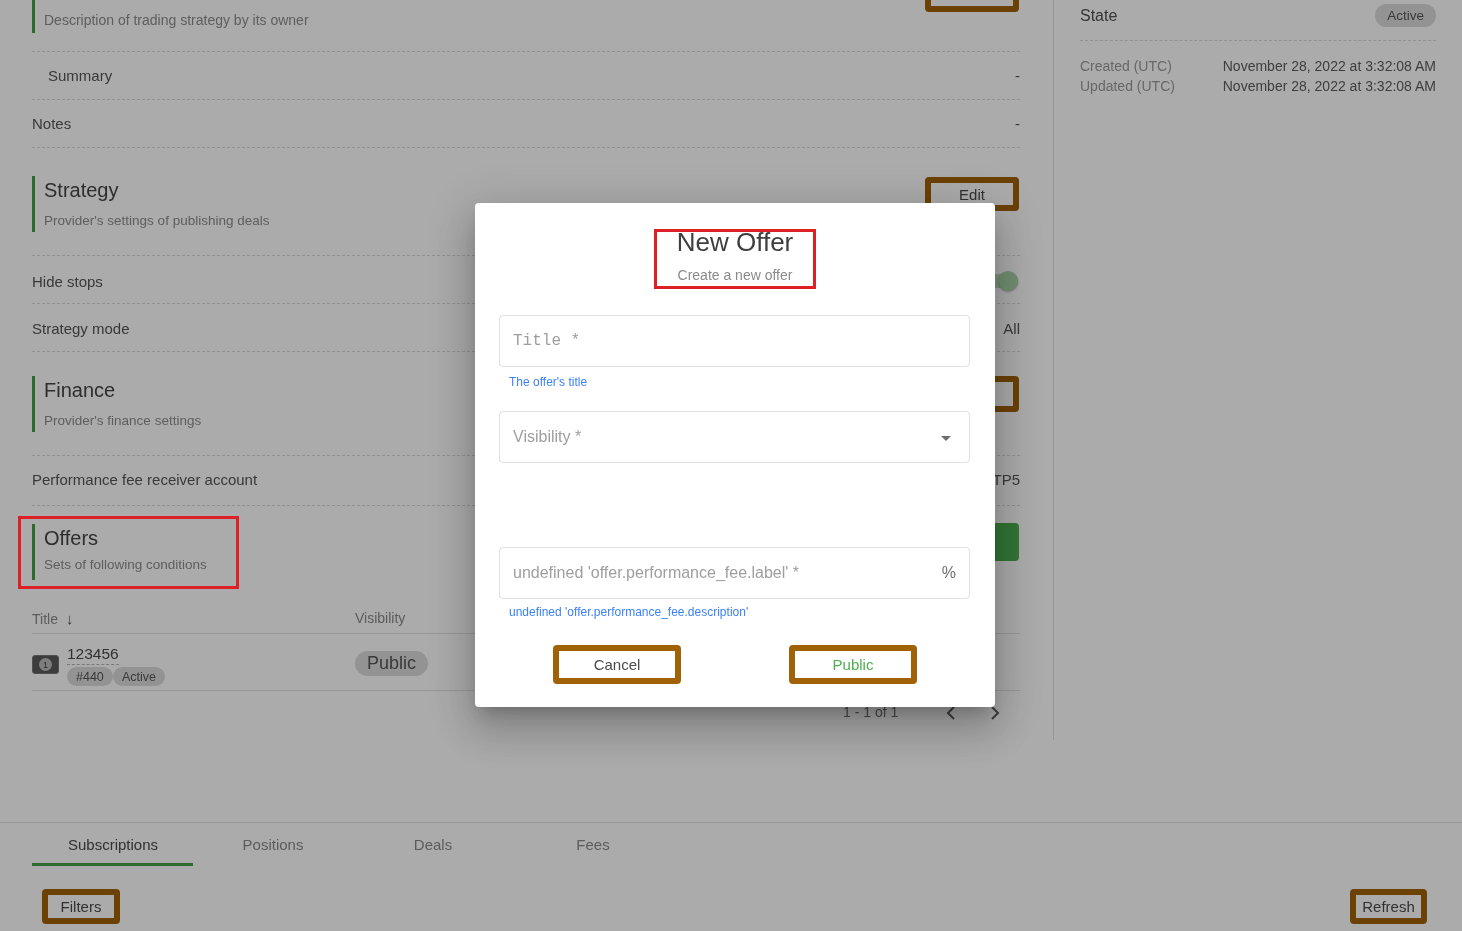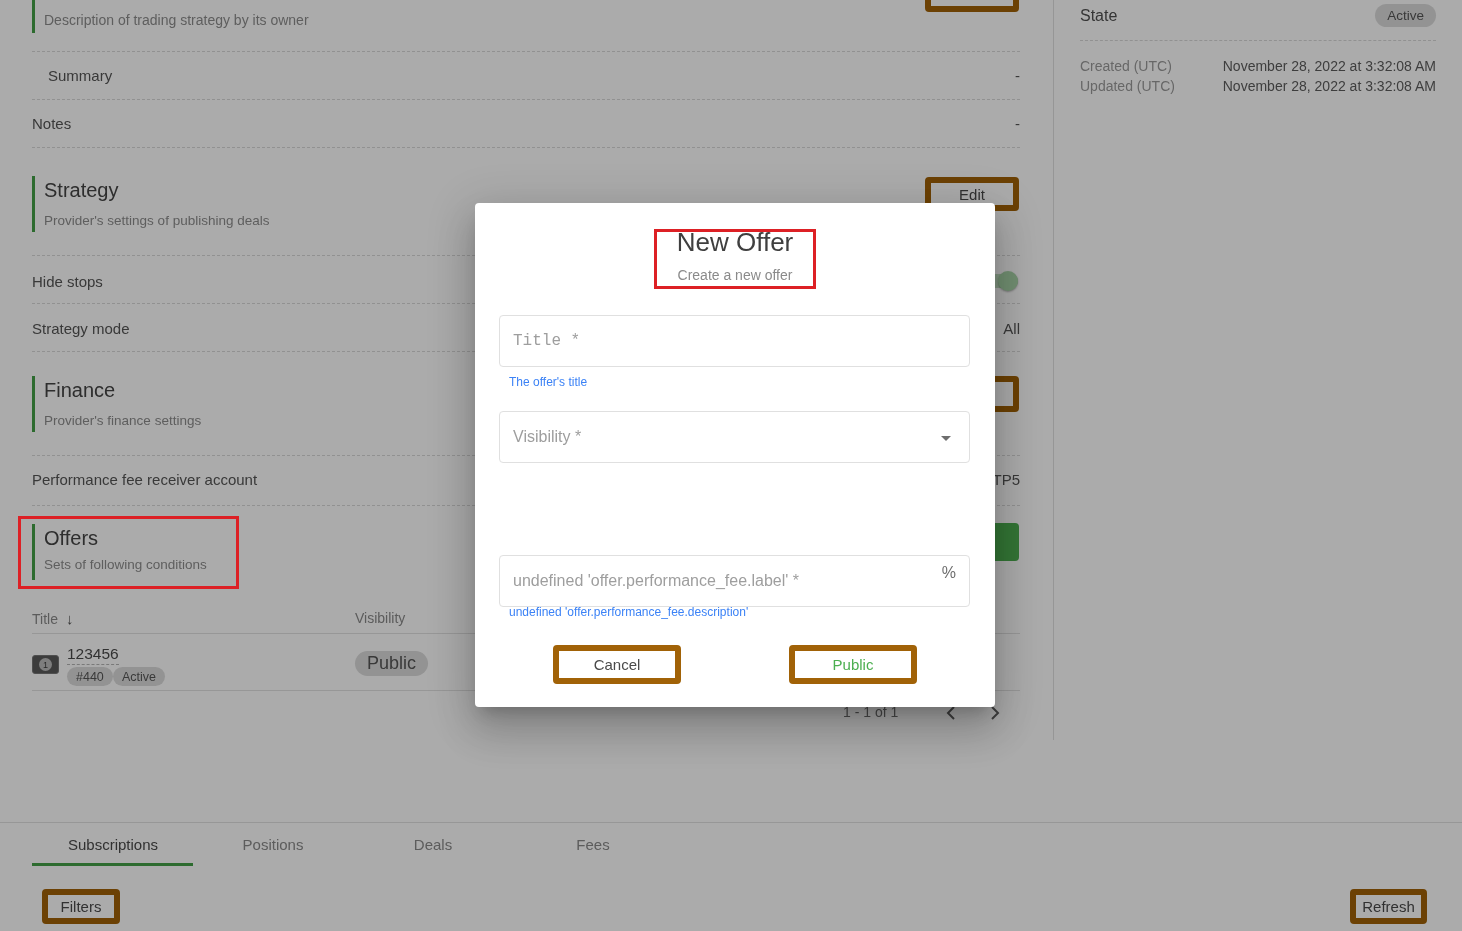--- a/index.html
+++ b/index.html
@@ -196,21 +196,21 @@
 
   <input class="abs m-input" style="top: 112px; font-family: Liberation Mono, monospace;" value="" placeholder="Title *">
   <div class="abs m-helper" style="top:173px">The offer's title</div>
 
   <div class="abs m-select" style="top:208px">
     <span>Visibility *</span>
     <span class="caret-down"></span>
   </div>
 
   <div class="abs" style="left:24px;top:344px;width:471px;height:52px">
-    <input class="m-input abs" style="left: 0px; top: 0px; margin-top: 8px;" value="" placeholder="undefined 'offer.performance_fee.label' *">
+    <input class="m-input abs" style="left: 0px; top: 0px;" value="" placeholder="undefined 'offer.performance_fee.label' *">
     <span class="abs suffix" style="right:14px;top:17px">%</span>
   </div>
   <div class="abs m-helper" style="top:403px">undefined 'offer.performance_fee.description'</div>
 
   <div class="abs btn m-btn" style="left:78px;top:442px">Cancel</div>
   <div class="abs btn m-btn create" style="left:314px;top:442px">Public</div>
 </div>
 
 <div class="abs annotation" style="left:654px;top:229px;width:162px;height:60px"></div>
 <div class="abs annotation" style="left:18px;top:516px;width:221px;height:73px"></div>

